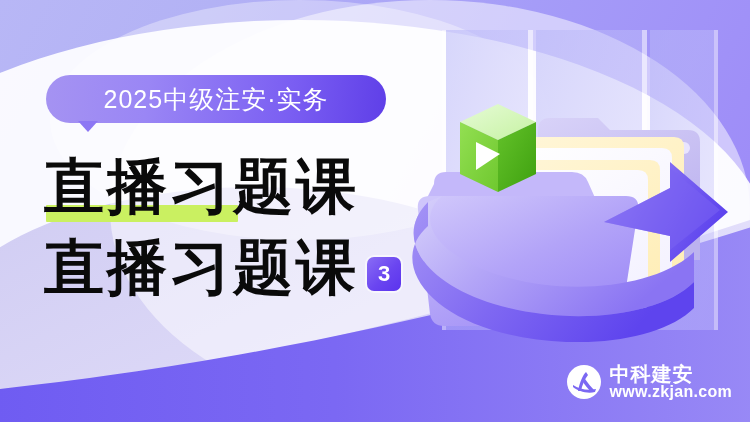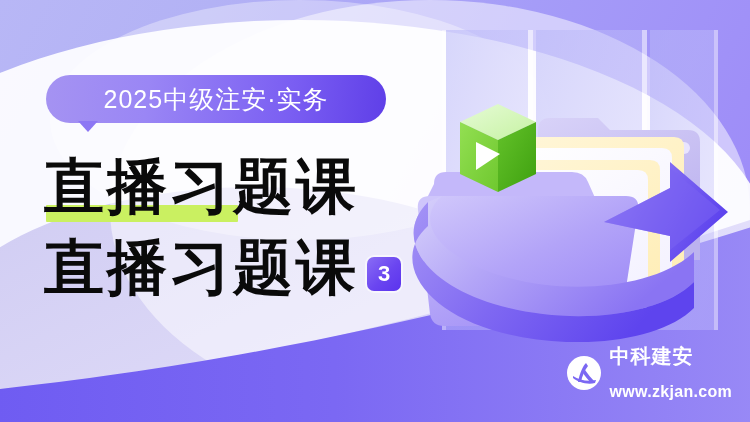--- a/index.html
+++ b/index.html
@@ -108,21 +108,21 @@
   }
 
   
   .logo{
     position:absolute;
     right:18px; bottom:22px;
     display:flex; align-items:center; gap:8px;
   }
   .logo-mark{ width:36px; height:36px; flex:0 0 36px; }
   .logo-mark svg{ display:block; width:100%; height:100%; }
-  .logo-txt{ display:flex; flex-direction:column; gap:18px; }
+  .logo-txt{ display:flex; flex-direction:column; gap:0; }
   .logo-name{
     color:#ffffff;
     font-size:20px;
     font-weight:700;
     letter-spacing:1px;
     line-height:1;
     white-space:nowrap;
   }
   .logo-url{
     color:#ffffff;

